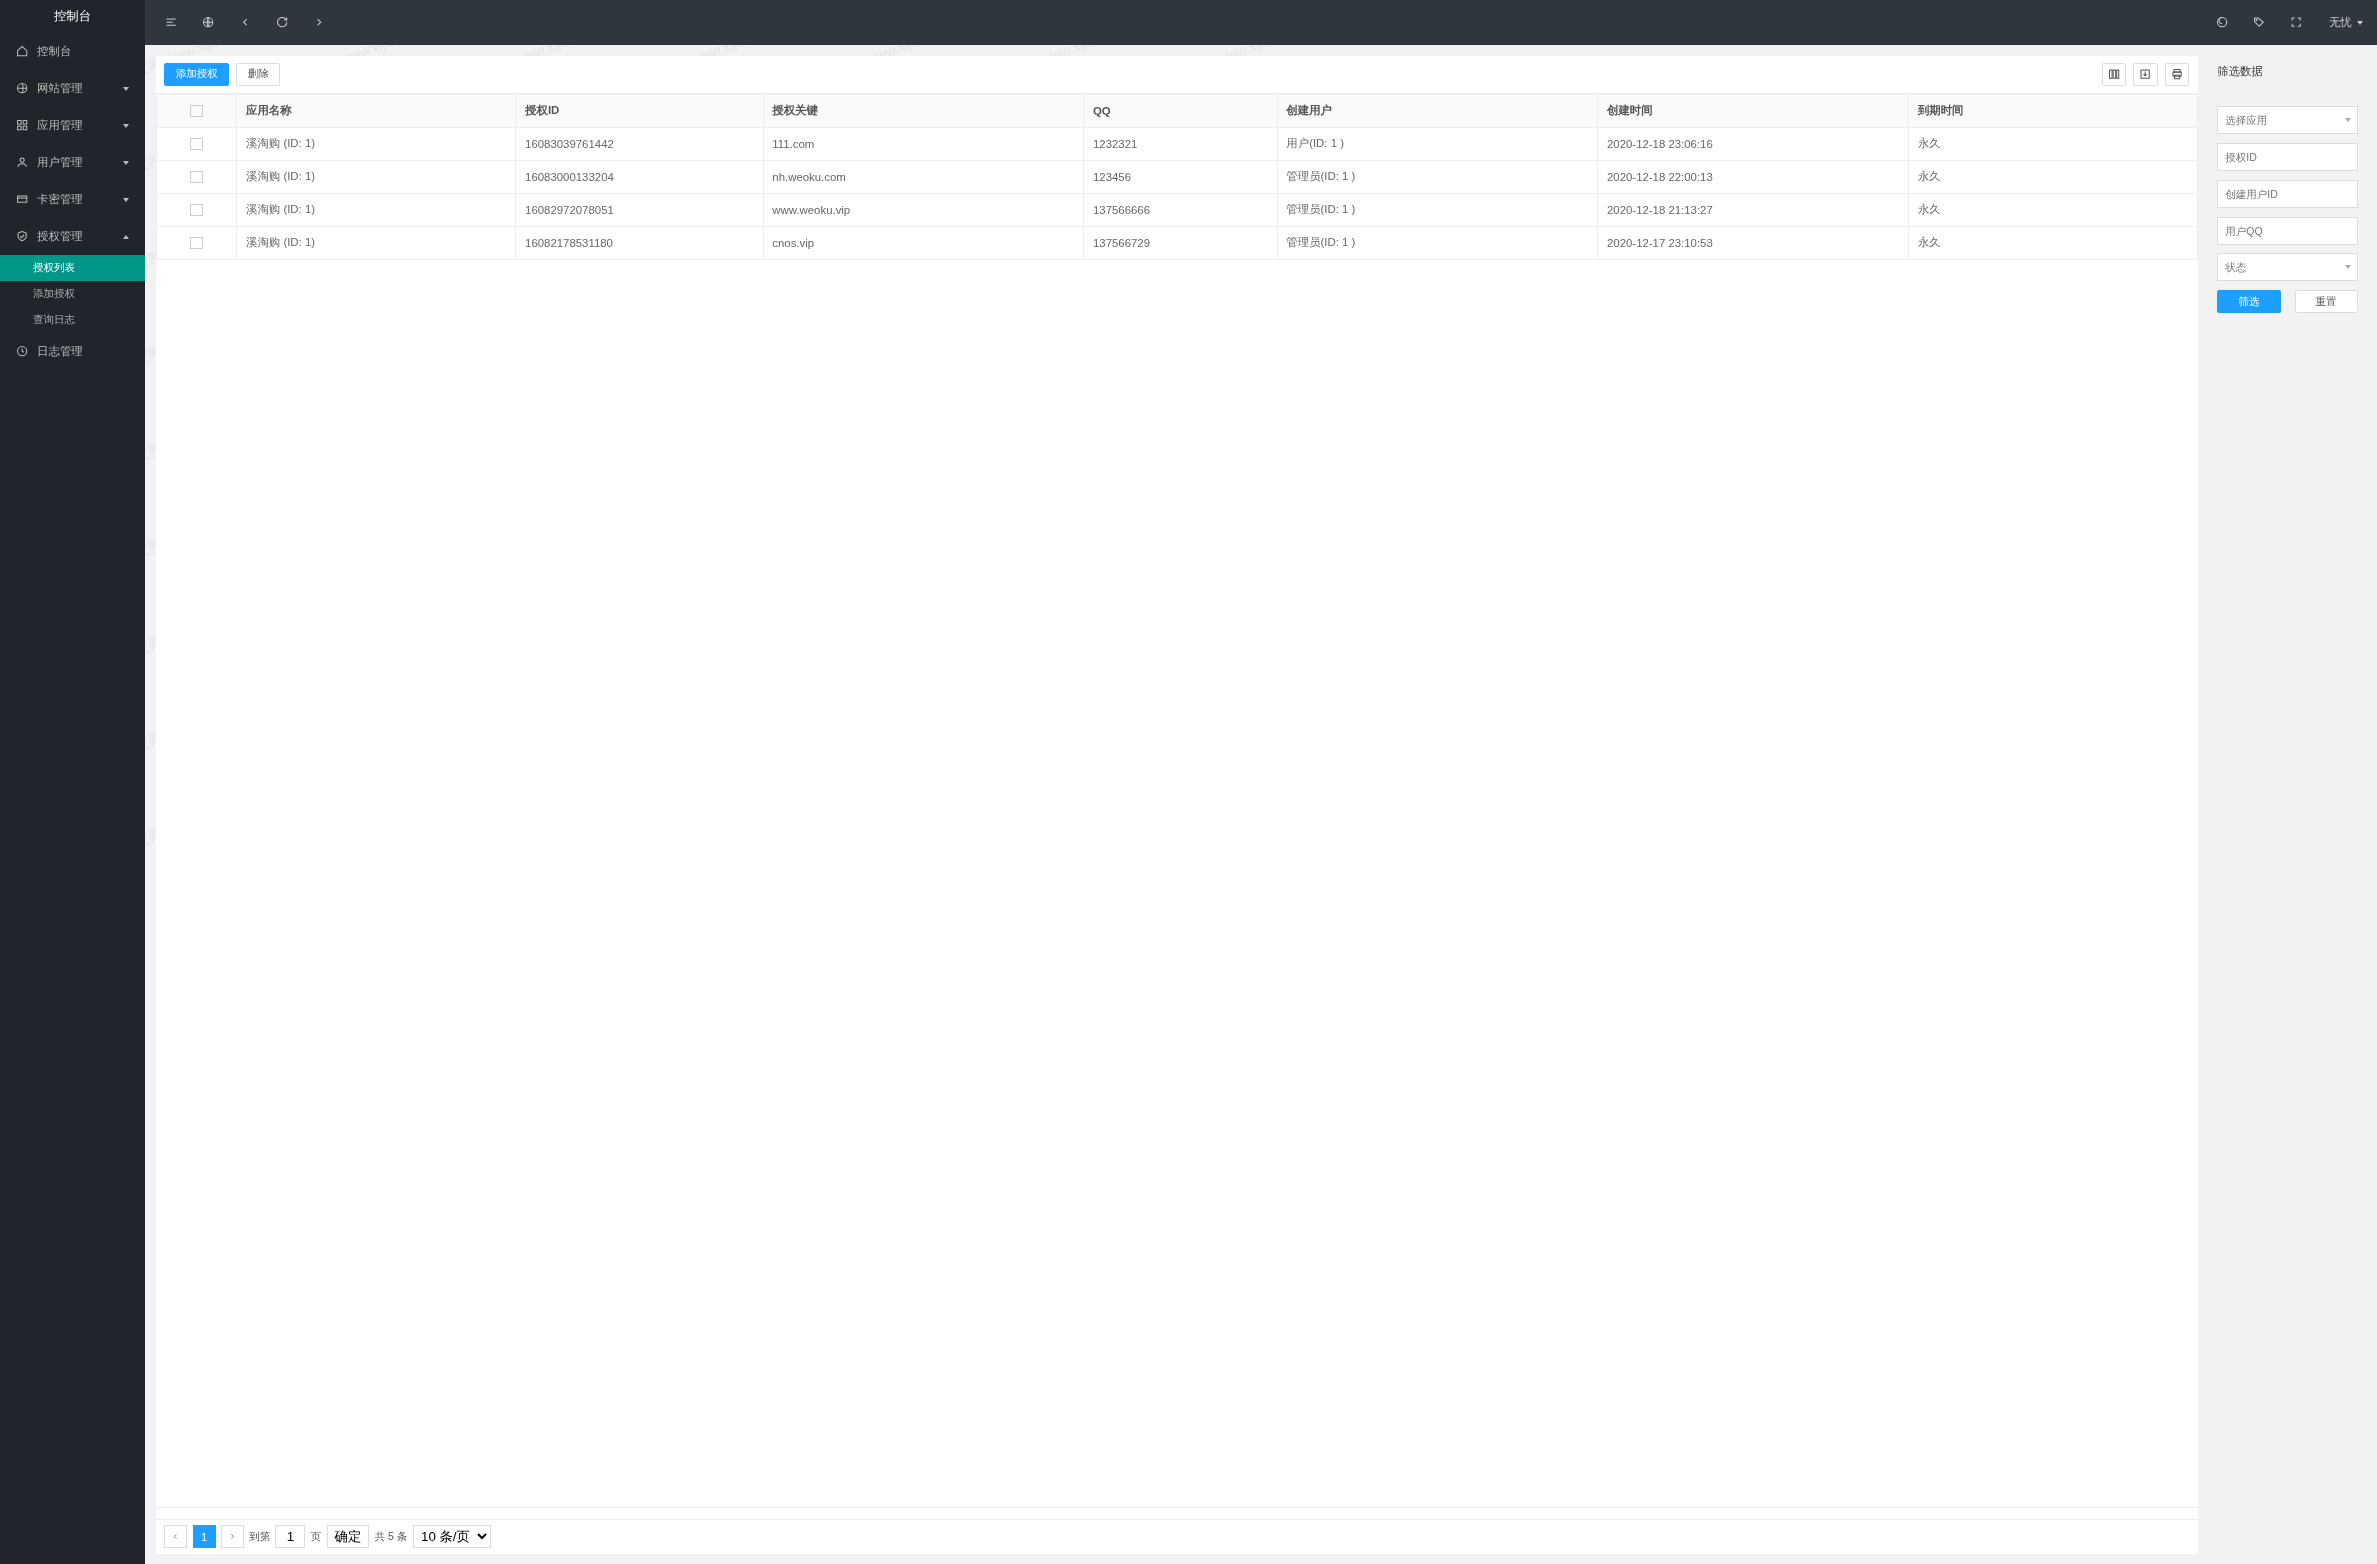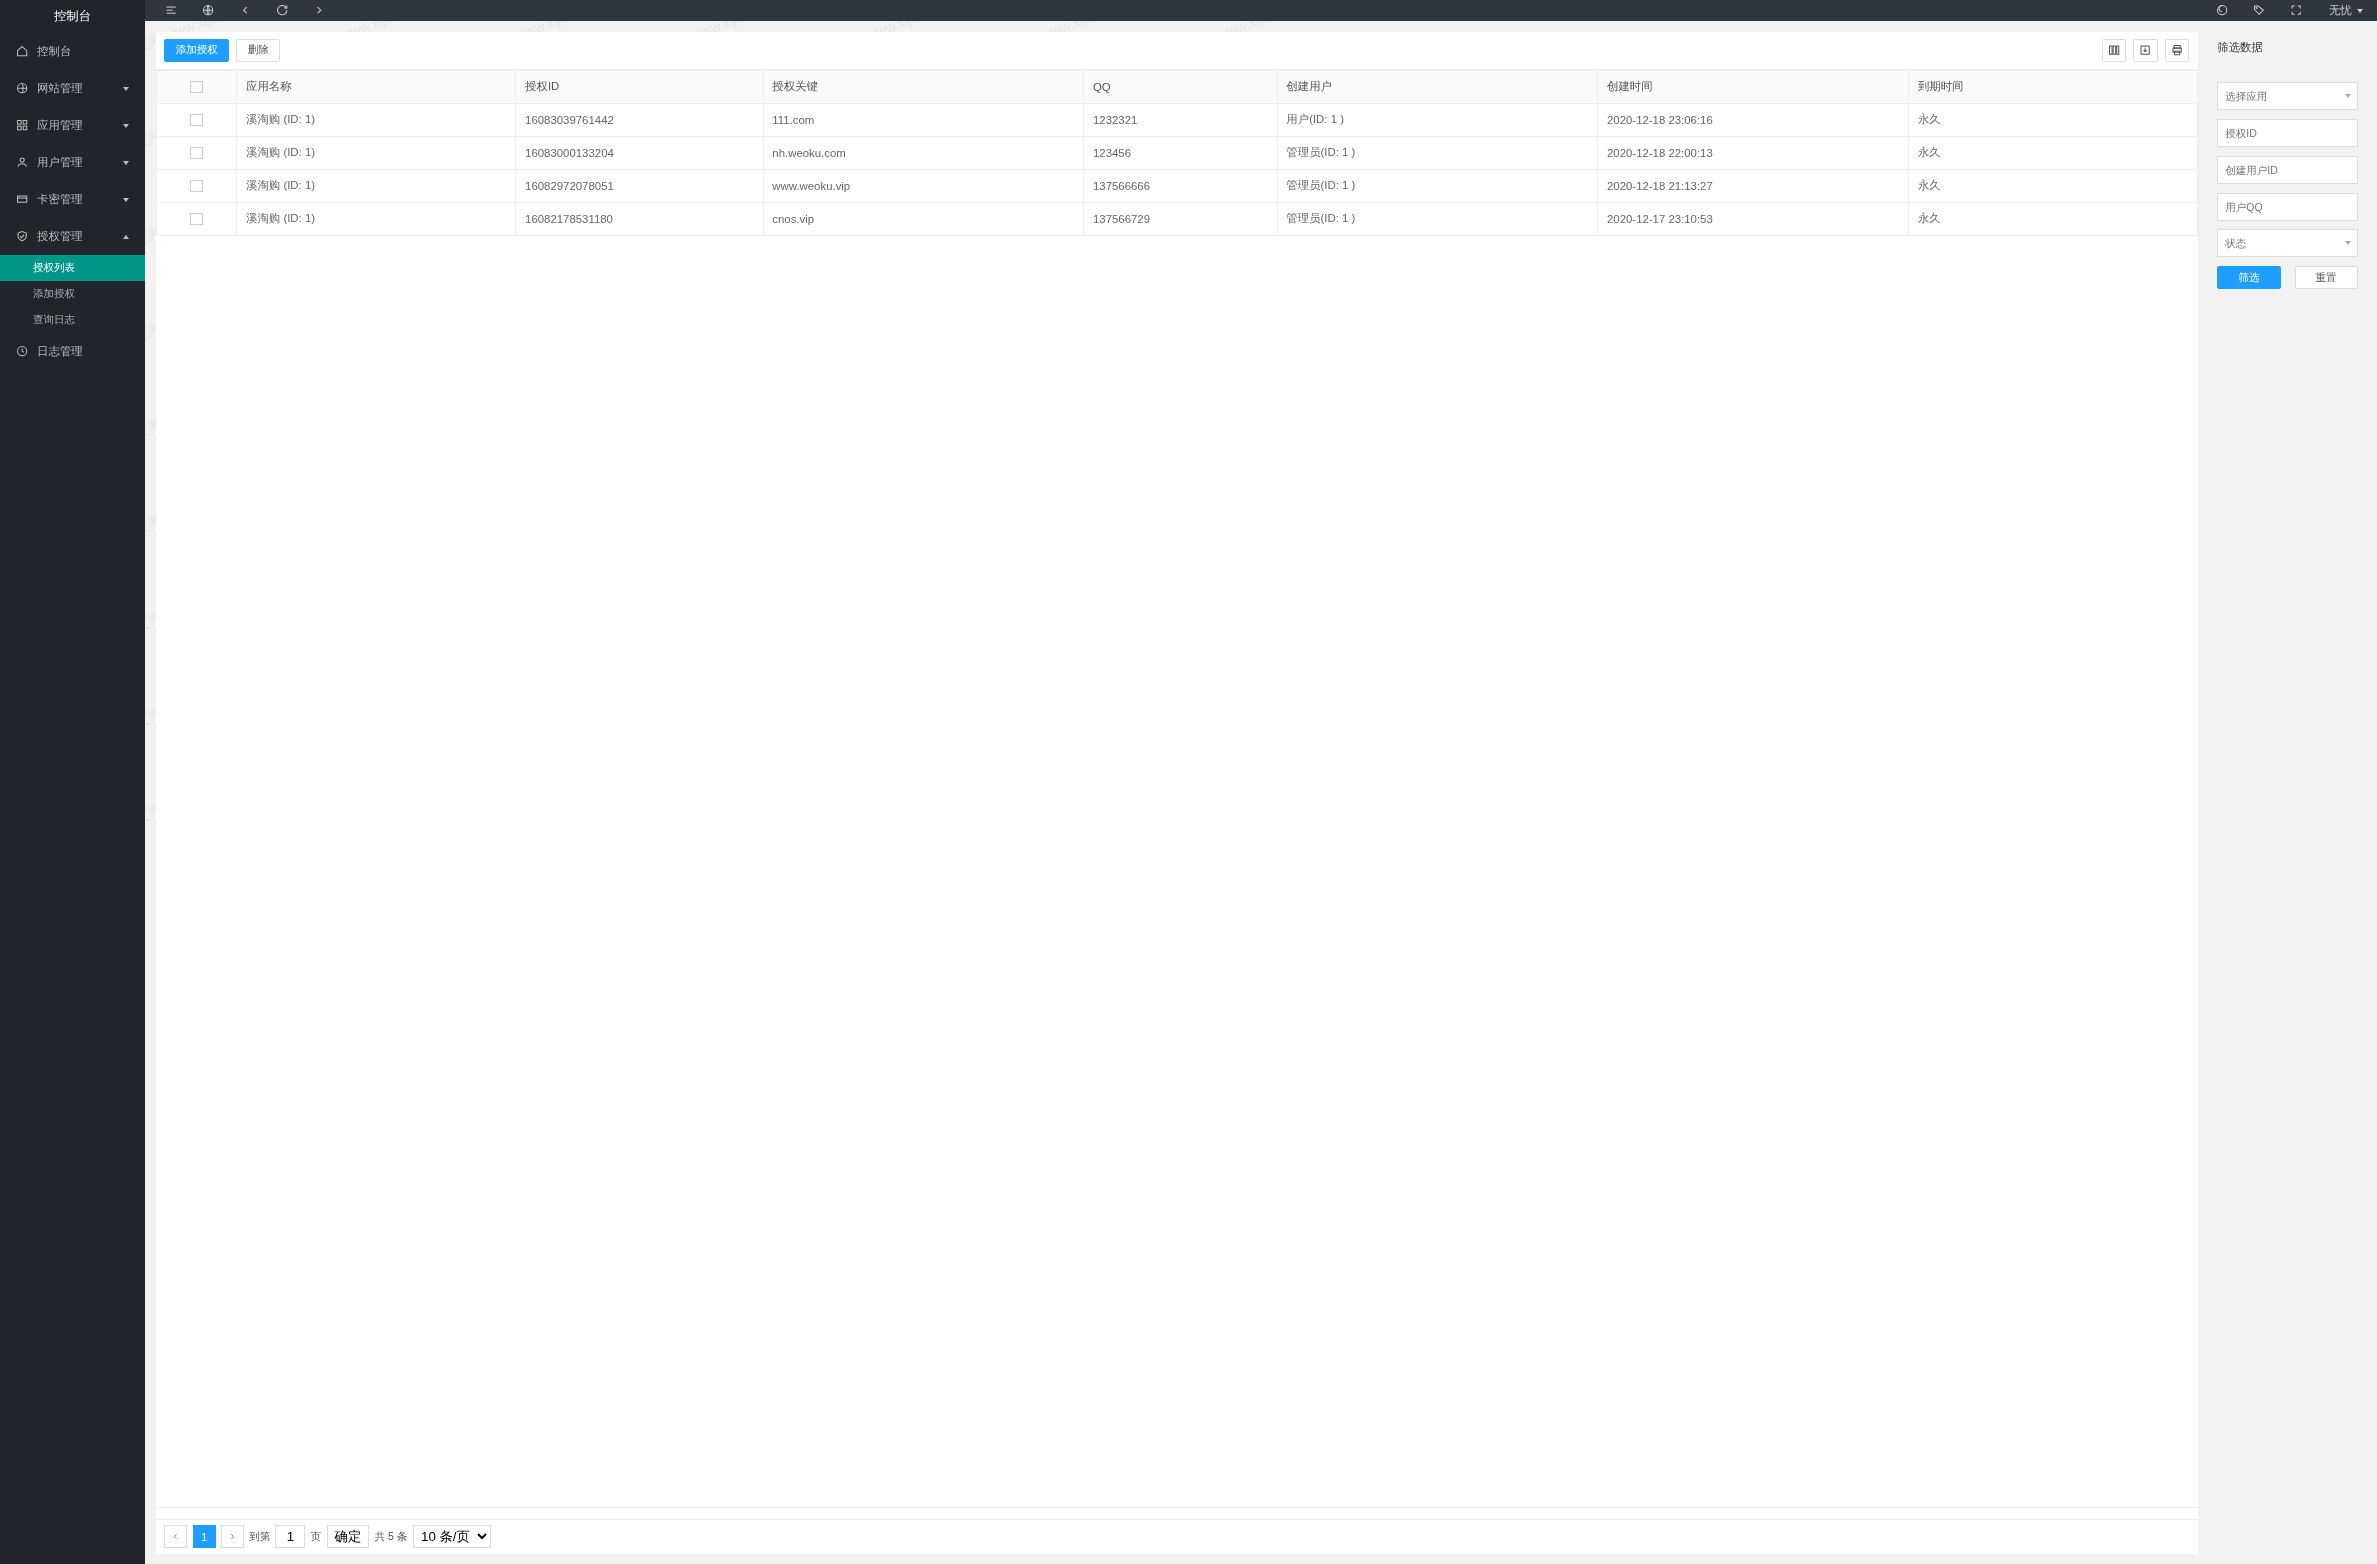--- a/index.html
+++ b/index.html
@@ -11,21 +11,21 @@
 .sidebar-logo { height: 33px; display: flex; align-items: center; justify-content: center; color: #fff; font-size: 12.3px; }
 .side-menu { list-style: none; }
 .side-item { display: flex; align-items: center; height: 37px; padding: 0 16px; cursor: pointer; color: #bbb; font-size: 11.4px; }
 .side-item .icon { width: 12.3px; height: 12.3px; margin-right: 8.8px; display: inline-flex; align-items: center; justify-content: center; }
 .side-item .chev { margin-left: auto; }
 .sub-item { display: flex; align-items: center; height: 26px; padding-left: 33px; cursor: pointer; color: #aaa; font-size: 10.5px; }
 .sub-item.active { background: #009688; color: #fff; }
 
 
 .main { flex: 1; display: flex; flex-direction: column; min-width: 0; }
-.topbar { height: 21px; background: #2f363d; display: flex; align-items: center; color: #ccc; flex-shrink: 0; padding-left: 8px; }
+.topbar { height: 45px; background: #2f363d; display: flex; align-items: center; color: #ccc; flex-shrink: 0; padding-left: 8px; }
 .tb-btn { width: 37px; height: 33px; display: inline-flex; align-items: center; justify-content: center; cursor: pointer; }
 .tb-spacer { flex: 1; }
 .tb-user { padding: 0 14px; display: flex; align-items: center; cursor: pointer; height: 33px; }
 
 
 .content { flex: 1; display: flex; padding: 10.5px; gap: 10.5px; min-height: 0; }
 .panel { background: #fff; display: flex; flex-direction: column; min-height: 0; }
 .panel-main { flex: 1; }
 .panel-side { width: 158px; flex-shrink: 0; padding: 8.8px; }
 
@@ -34,21 +34,21 @@
 .btn { display: inline-flex; align-items: center; justify-content: center; height: 23px; padding: 0 10.5px; border: 0.9px solid #ddd; background: #fff; cursor: pointer; font-size: 10.5px; color: #555; border-radius: 1.8px; }
 .btn + .btn { margin-left: 7px; }
 .btn-primary { background: #1e9fff; border-color: #1e9fff; color: #fff; }
 .btn-group { margin-left: auto; display: flex; }
 .btn-icon { width: 24.5px; padding: 0; margin-left: -0.9px; }
 
 
 .tbl-wrap { flex: 1; overflow: hidden; display: flex; flex-direction: column; min-height: 0; position: relative; }
 .tbl { width: 100%; border-collapse: collapse; table-layout: fixed; }
 .tbl th, .tbl td { border: 0.9px solid #eee; padding: 0 8.8px; height: 33px; text-align: left; font-weight: normal; font-size: 11.4px; color: #666; white-space: nowrap; overflow: hidden; text-overflow: ellipsis; }
-.tbl th { background: #fafafa; color: #555; }
+.tbl th { background: #fafafa; color: #555; font-weight: bold; }
 .tbl .chk-col { width: 33px; text-align: center; }
 .chk { width: 12.3px; height: 12.3px; border: 0.9px solid #ccc; display: inline-block; vertical-align: middle; cursor: pointer; }
 .hscroll { height: 12.3px; overflow-x: scroll; border-top: 0.9px solid #eee; }
 .hscroll-inner { height: 0.9px; width: 1052px; }
 
 
 .pager { display: flex; align-items: center; padding: 5.3px 8.8px; border-top: 0.9px solid #eee; gap: 5.3px; font-size: 10.5px; color: #555; }
 .pg-btn { display: inline-flex; align-items: center; justify-content: center; min-width: 23px; height: 23px; border: 0.9px solid #ddd; cursor: pointer; background: #fff; }
 .pg-btn.active { background: #1e9fff; border-color: #1e9fff; color: #fff; }
 .pg-input { width: 30px; height: 23px; border: 0.9px solid #ddd; text-align: center; }

